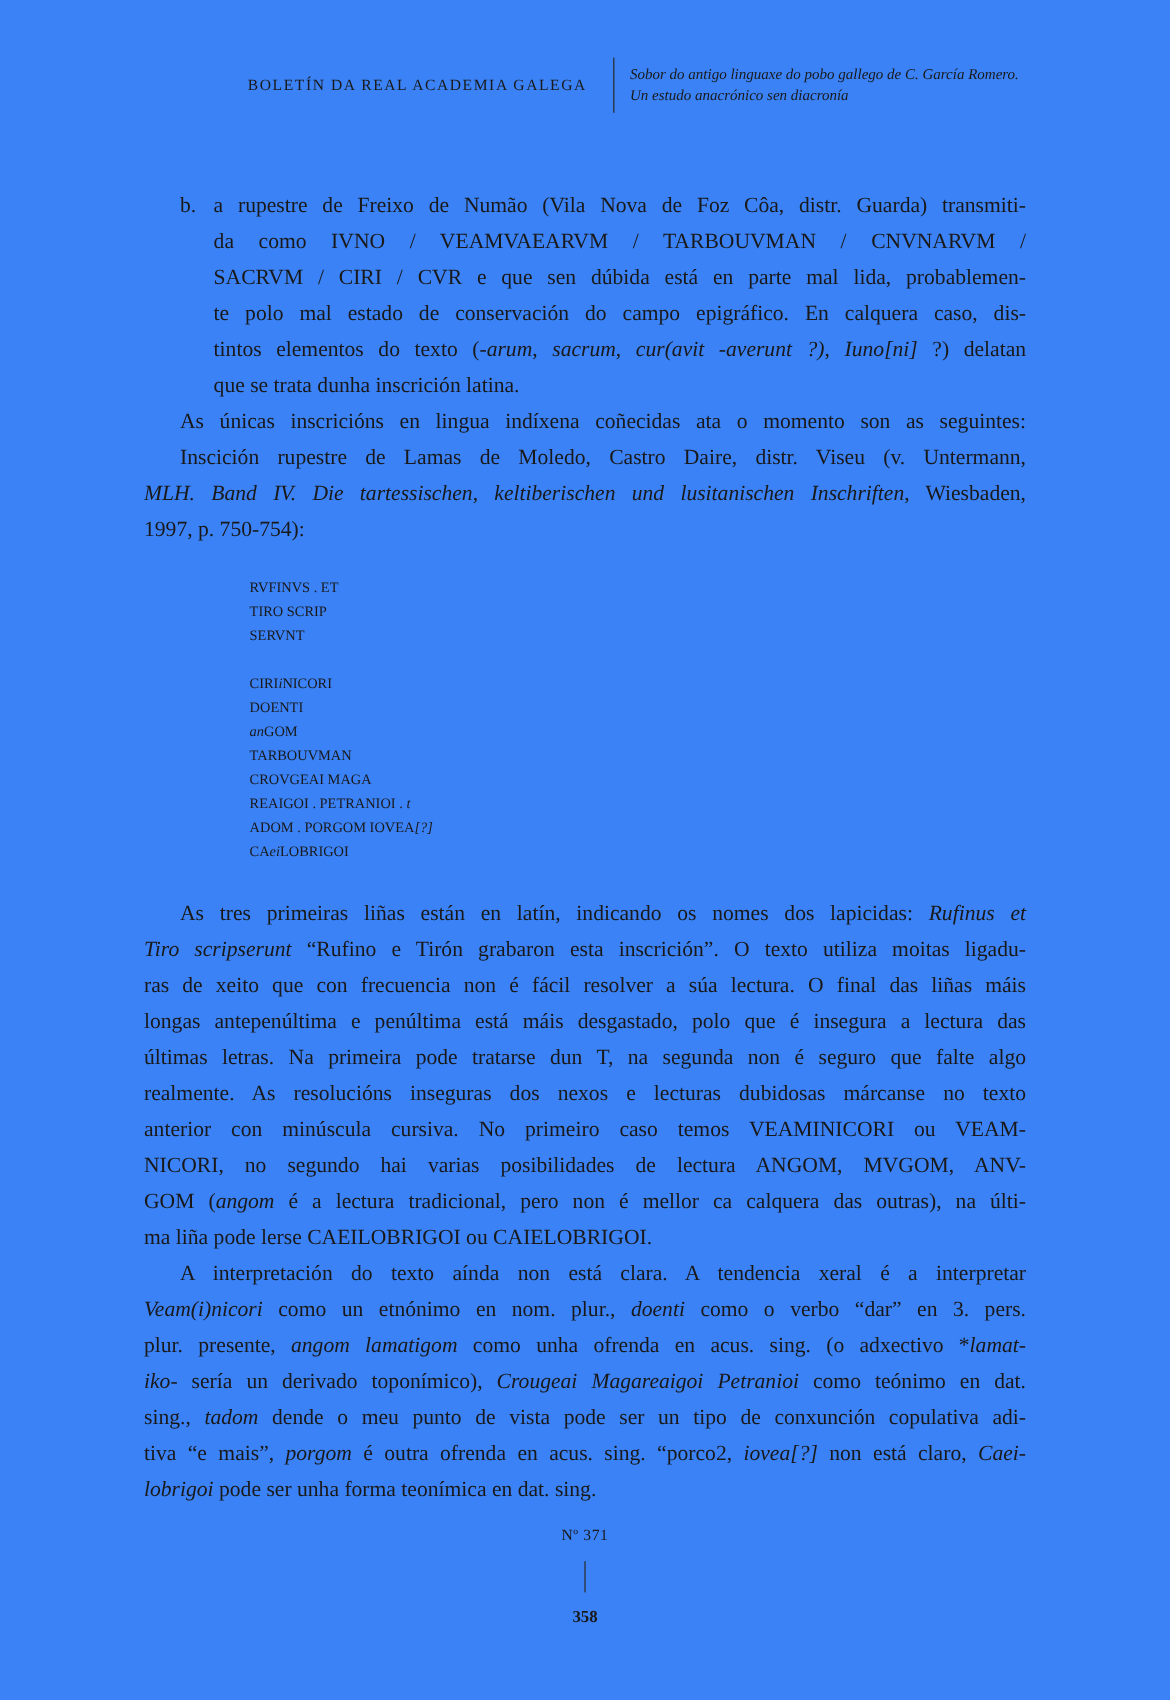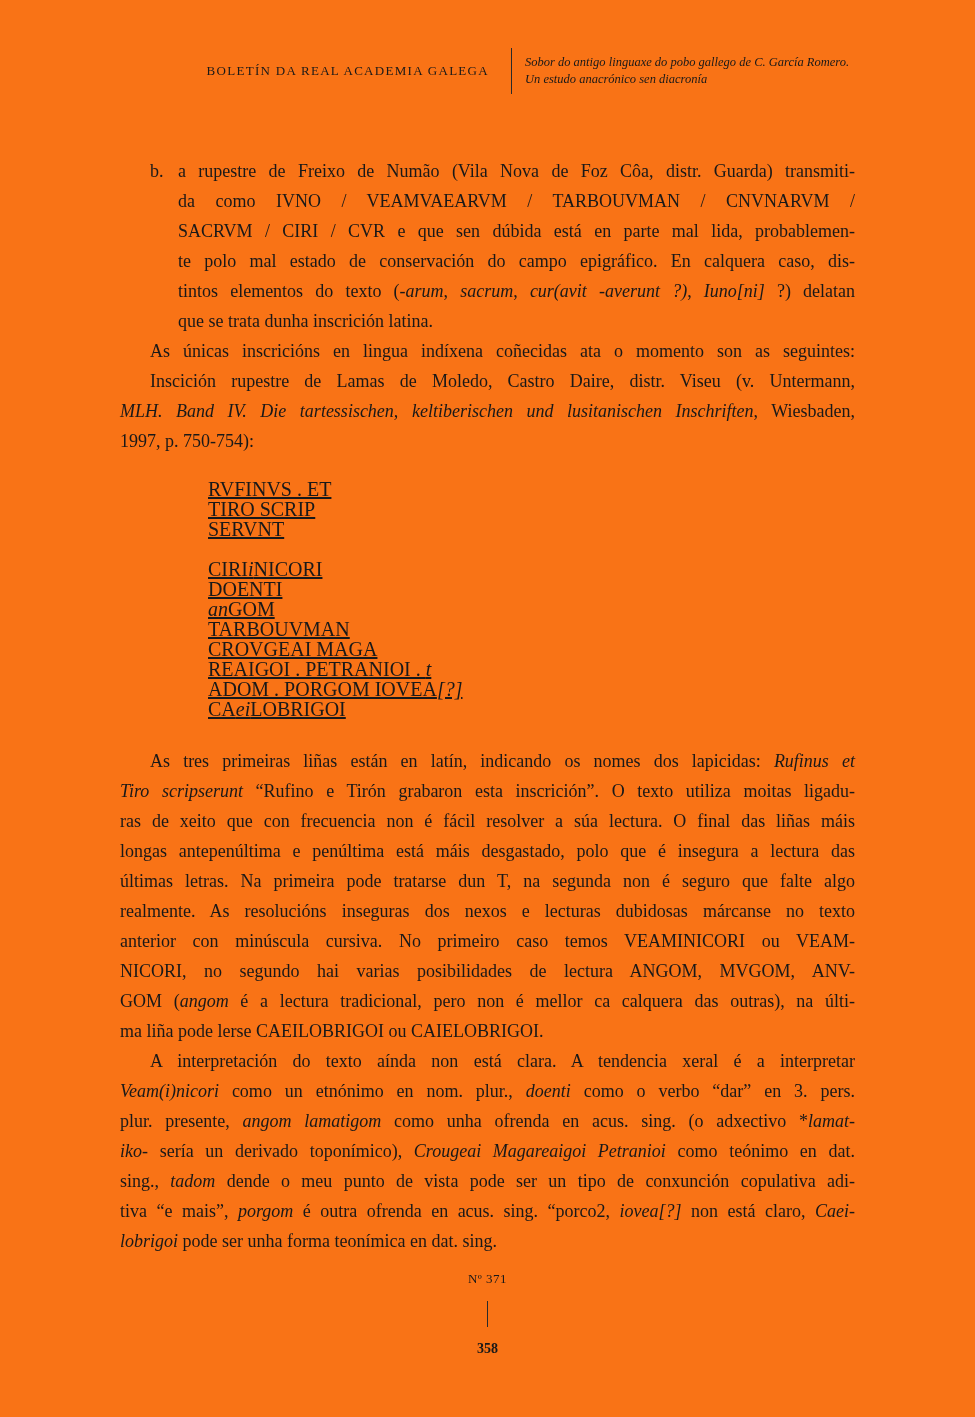--- a/index.html
+++ b/index.html
@@ -4,21 +4,21 @@
 <style>
   html, body { margin: 0; padding: 0; }
   body {
     width: 975px; height: 1417px;
     background: #ffffff;
     color: #191919;
     font-family: "Liberation Serif", "DejaVu Serif", serif;
     position: relative;
     overflow: hidden;
   }
-  .page { position: absolute; inset: 0; background: #f97316; padding-left: 46px; }
+  .page { position: absolute; inset: 0; background: #3b82f6; padding-left: 46px; }
 
   
   .page-header { position: absolute; top: 48px; left: 0; width: 100%; display: flex; align-items: center; }
   .journal-name { width: 489px; text-align: right; padding-right: 22px; font-size: 13px; letter-spacing: 1.3px; white-space: nowrap; }
   .header-divider { width: 1px; height: 46px; background: #2a2a2a; flex: none; }
   .article-ref { padding-left: 13px; font-style: italic; font-size: 12.5px; line-height: 17.5px; font-family: Liberation Serif, serif; }
 
   
   .page-body { position: absolute; top: 156px; left: 120px; width: 735px; font-size: 18px; line-height: 30px; }
   .line { text-align: justify; text-align-last: justify; text-justify: inter-word; }
@@ -28,21 +28,21 @@
   .it { font-style: italic; }
 
   .list-item { display: flex; }
   .list-marker { flex: none; width: 28px; margin-left: 30px; }
   .list-text { flex: 1; min-width: 0; }
 
   .section-number { font-size: 18px; font-weight: bold; line-height: 30px; margin: 26px 0 0 0; }
   .para { margin: 0; }
   .para.spaced { margin-top: 27px; }
 
-  .inscription { margin-top: 23px; padding-left: 88px; font-size: 20px; line-height: 20px; text-decoration: underline; }
+  .inscription { margin-top: 23px; padding-left: 88px; font-size: 12px; line-height: 20px; }
   .inscription .line { text-align: left; text-align-last: left; }
 
   
   .page-footer { position: absolute; left: 0; bottom: 60px; width: 100%; display: flex; align-items: center; justify-content: center; gap: 14px; flex-direction: column; }
   .footer-issue { font-size: 13px; letter-spacing: 0.5px; }
   .footer-divider { width: 1px; height: 26px; background: #2a2a2a; }
   .footer-page { font-size: 14px; font-weight: bold; }
 </style>
 </head>
 <body>

